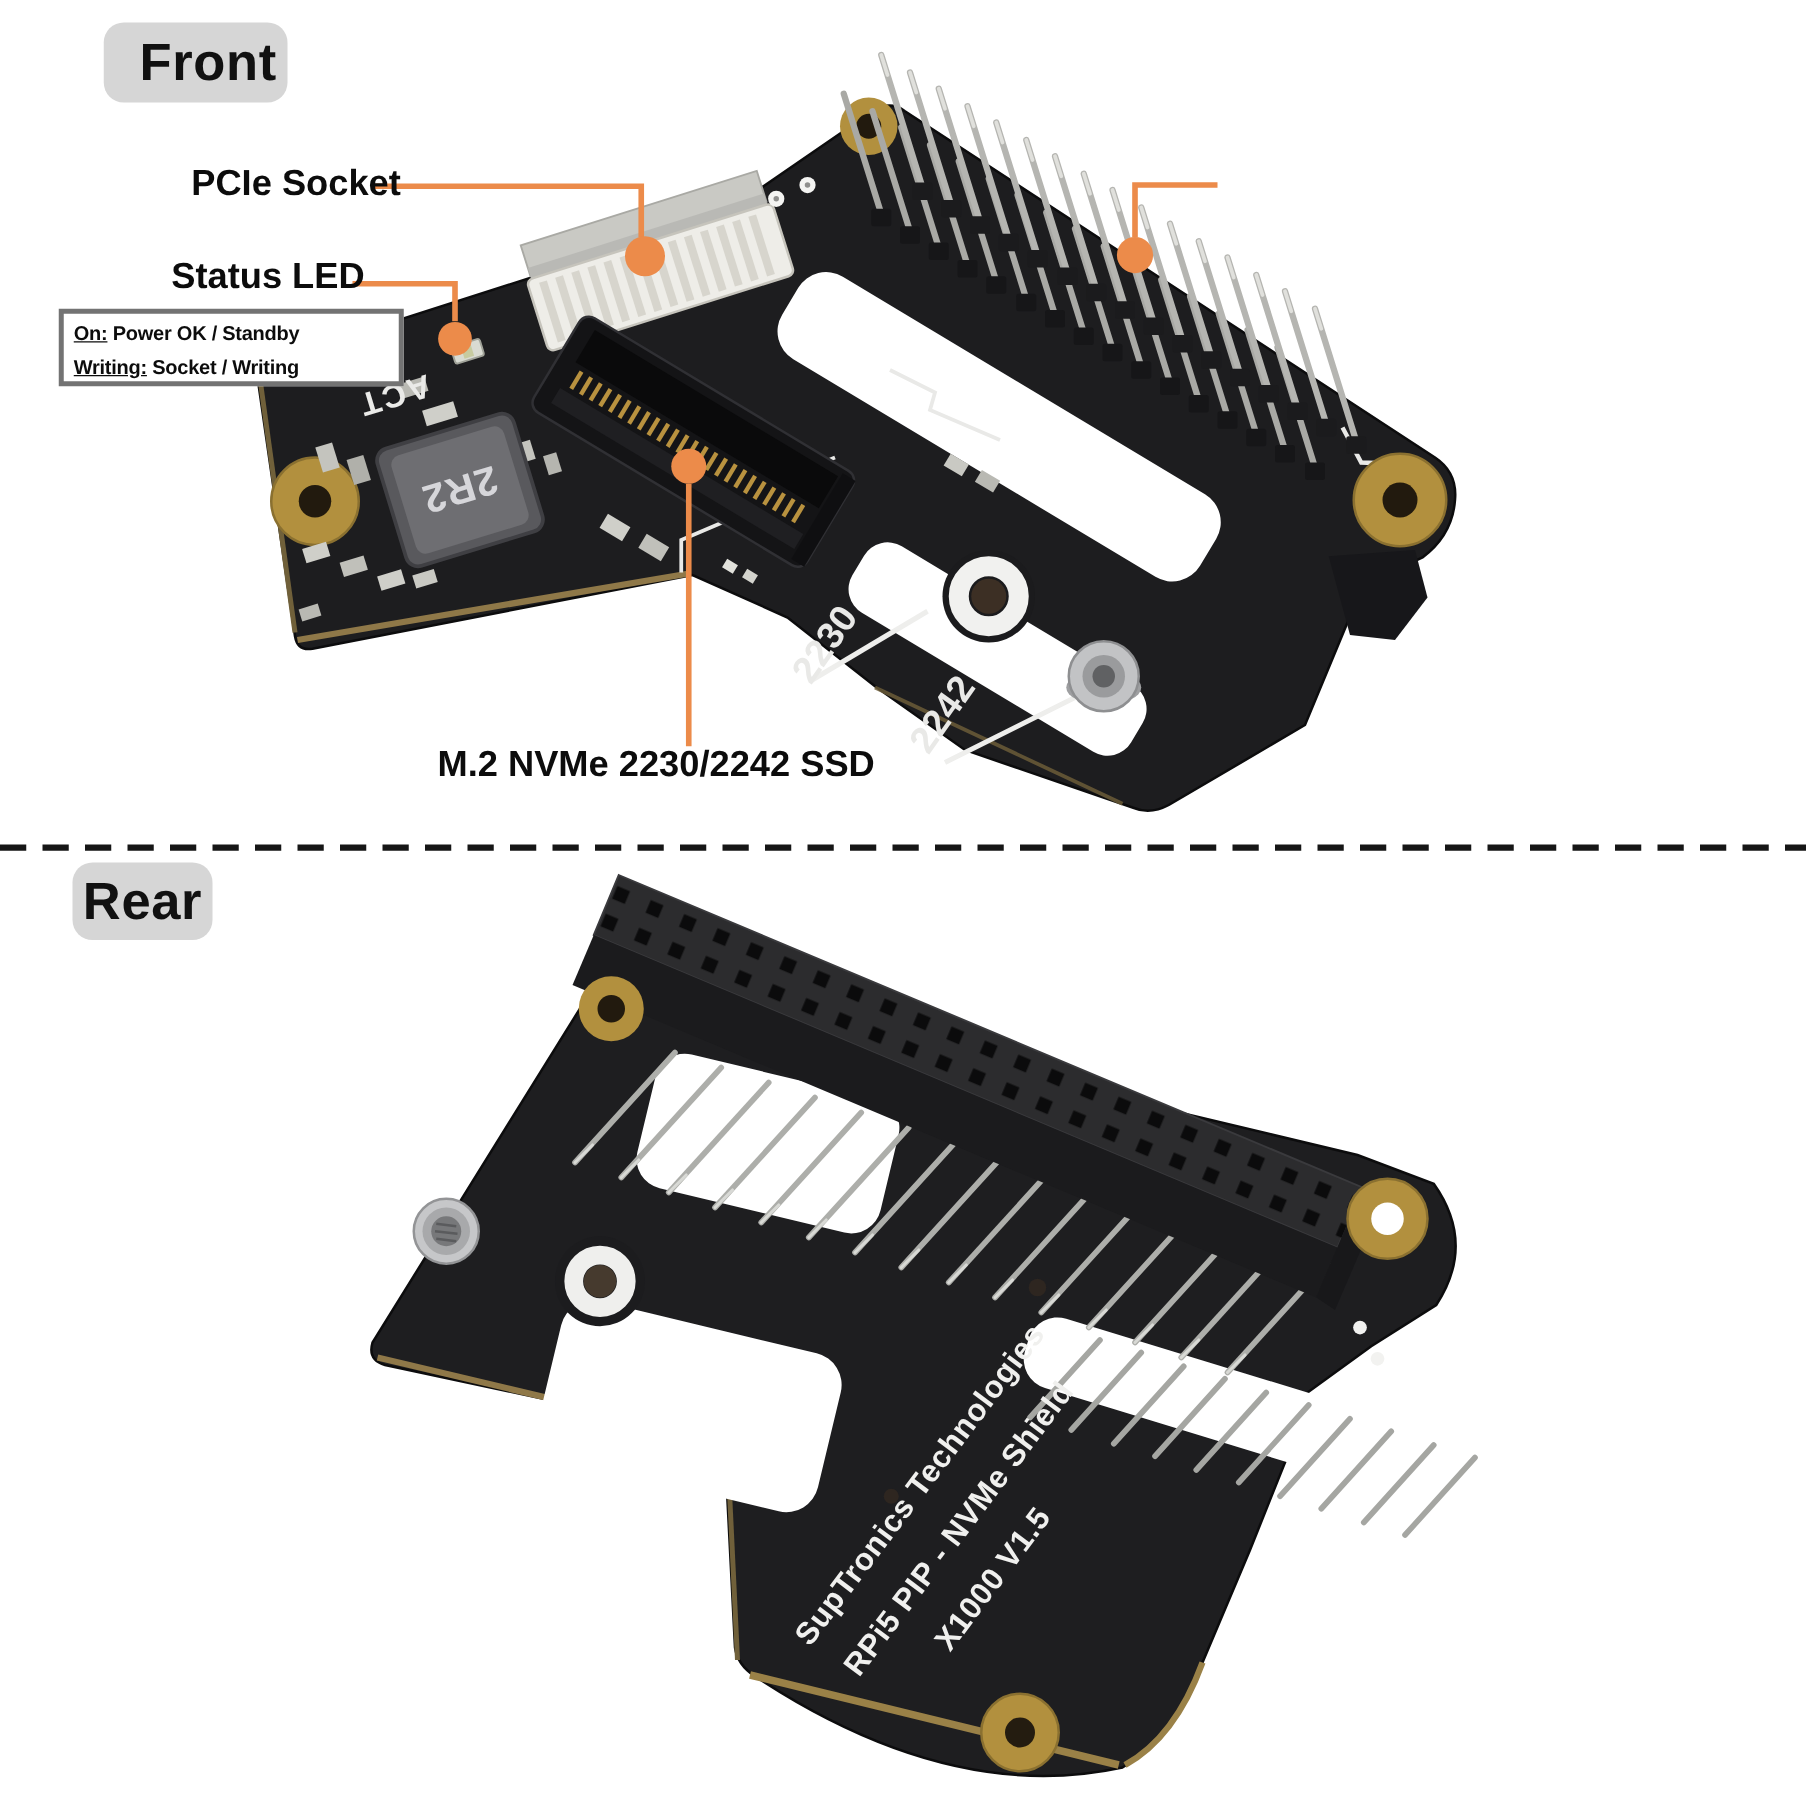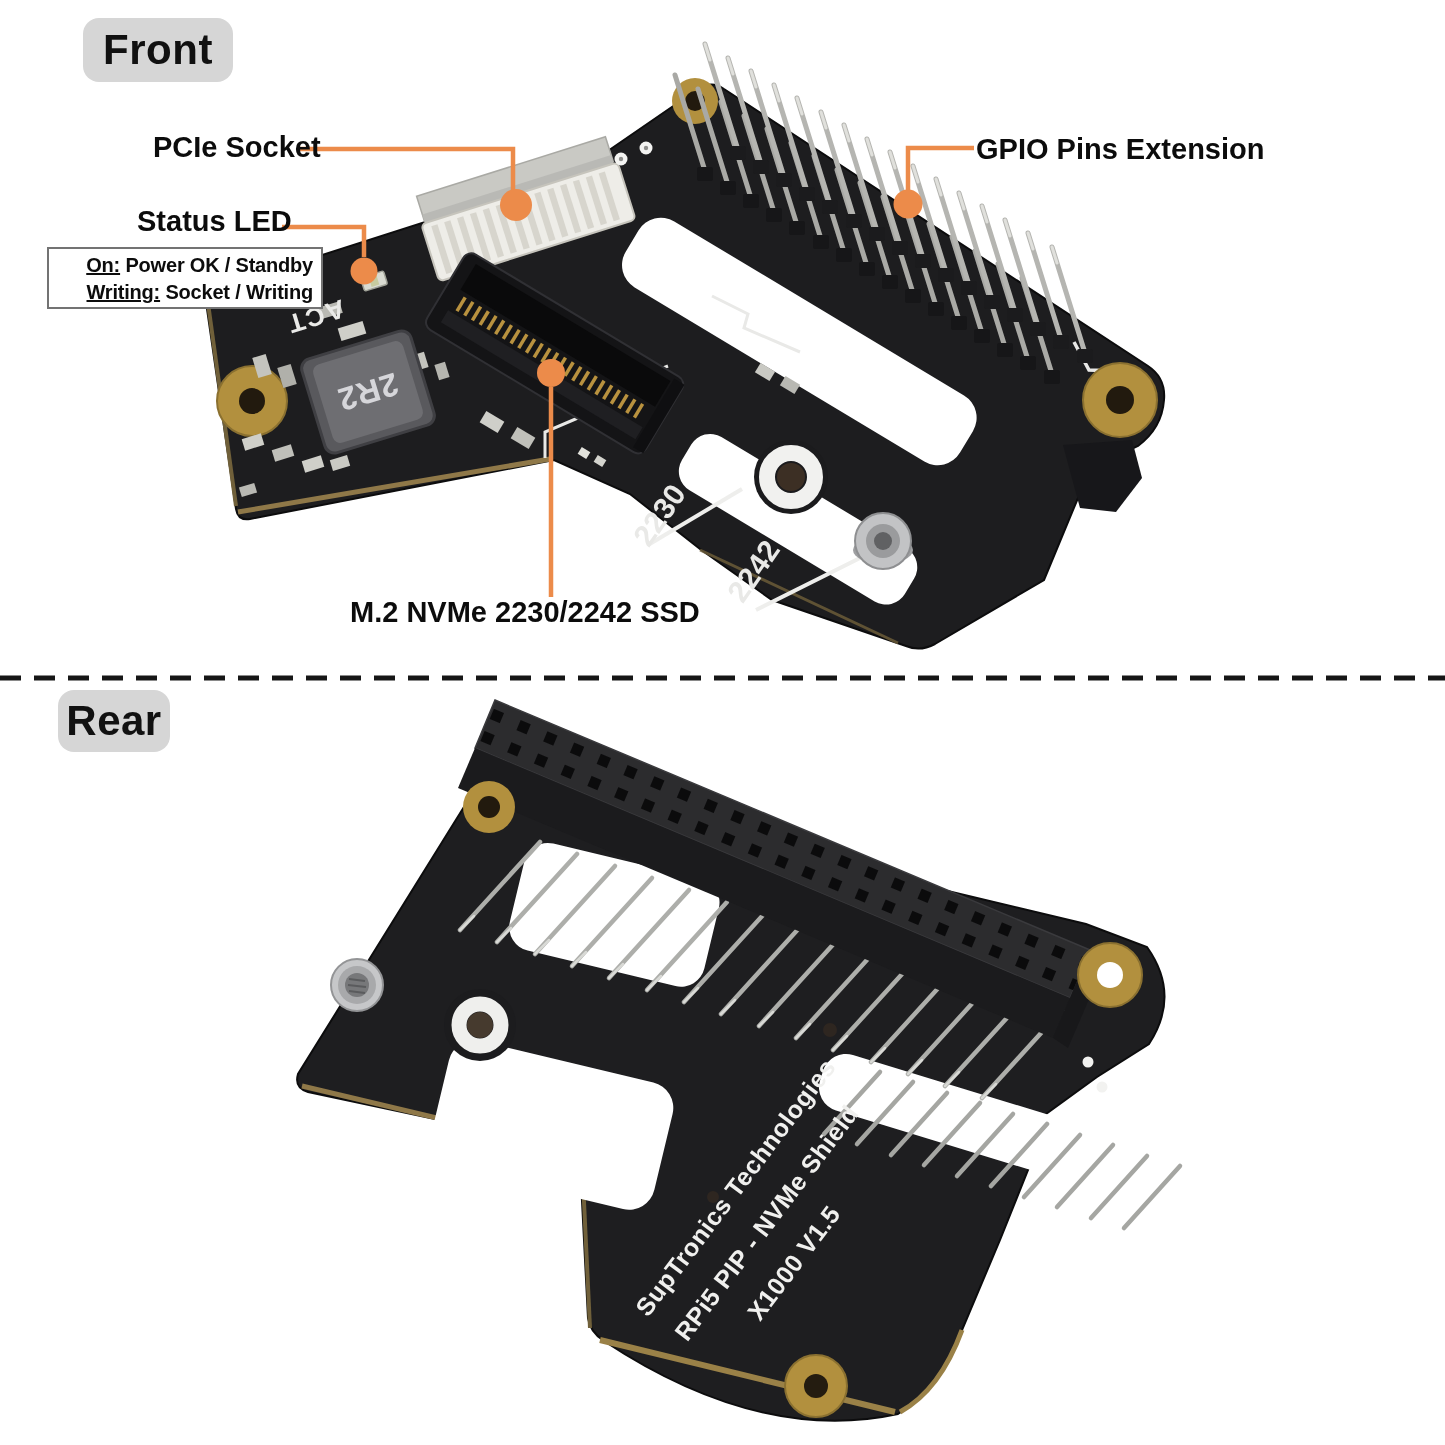--- a/index.html
+++ b/index.html
@@ -12,23 +12,23 @@
     position:absolute;background:#d6d6d6;border-radius:16px;
     display:flex;align-items:center;justify-content:center;
     font-size:42px;font-weight:700;color:#111;letter-spacing:0.5px;
   }
   .callout{
     position:absolute;font-size:29px;font-weight:700;color:#0c0c0c;
     letter-spacing:0px;white-space:nowrap;
   }
   .note{
     position:absolute;left:47px;top:247px;width:276px;height:62px;
-    border:2px solid #737373;background:#ffffff;box-sizing:border-box;
-    padding:3px 8px;font-size:20px;font-weight:600;color:#0c0c0c;
-    line-height:27px;white-space:nowrap;letter-spacing:-0.2px;text-align:right;
+    border:4px solid #737373;background:#ffffff;box-sizing:border-box;
+    padding:3px 8px;font-size:16px;font-weight:600;color:#0c0c0c;
+    line-height:27px;white-space:nowrap;letter-spacing:-0.2px;
   }
   .u{text-decoration:underline;}
 </style>
 </head>
 <body>
 
 <div class="stage">
 
 <svg width="1445" height="1445" viewBox="0 0 1445 1445">
   <defs>
@@ -325,30 +325,29 @@
     <path d="M551,387 L551,597"></path>
   </g>
   <g fill="#ec8b4a">
     <circle cx="516" cy="205" r="16"></circle>
     <circle cx="364" cy="271" r="13.5"></circle>
     <circle cx="908" cy="204" r="14.5"></circle>
     <circle cx="551" cy="373" r="14"></circle>
   </g>
 </svg>
 
-<div class="badge" style="left:83px;top:18px;width:150px;height:64px;">Front</div>
+<div class="badge" style="left:83px;top:18px;width:127px;height:64px;padding-left:20px;">Front</div>
 
 <div class="callout" style="left:105px;top:131px;margin-left:48px;">PCIe Socket</div>
 
 <div class="callout" style="left:105px;top:205px;margin-left:32px;">Status LED</div>
 
 <div class="note">
   <div><span class="u">On:</span><span> Power OK / Standby</span></div>
   <div><span class="u">Writing:</span><span> Socket / Writing</span></div>
 </div>
 
-<div class="callout" style="left:976px;top:133px;">GPIO Pins Extension</div>
 
 <div class="callout" style="left:350px;top:596px;">M.2 NVMe 2230/2242 SSD</div>
 
 <div class="badge" style="left:58px;top:690px;width:112px;height:62px;">Rear</div>
 
 </div>
 
 </body></html>

